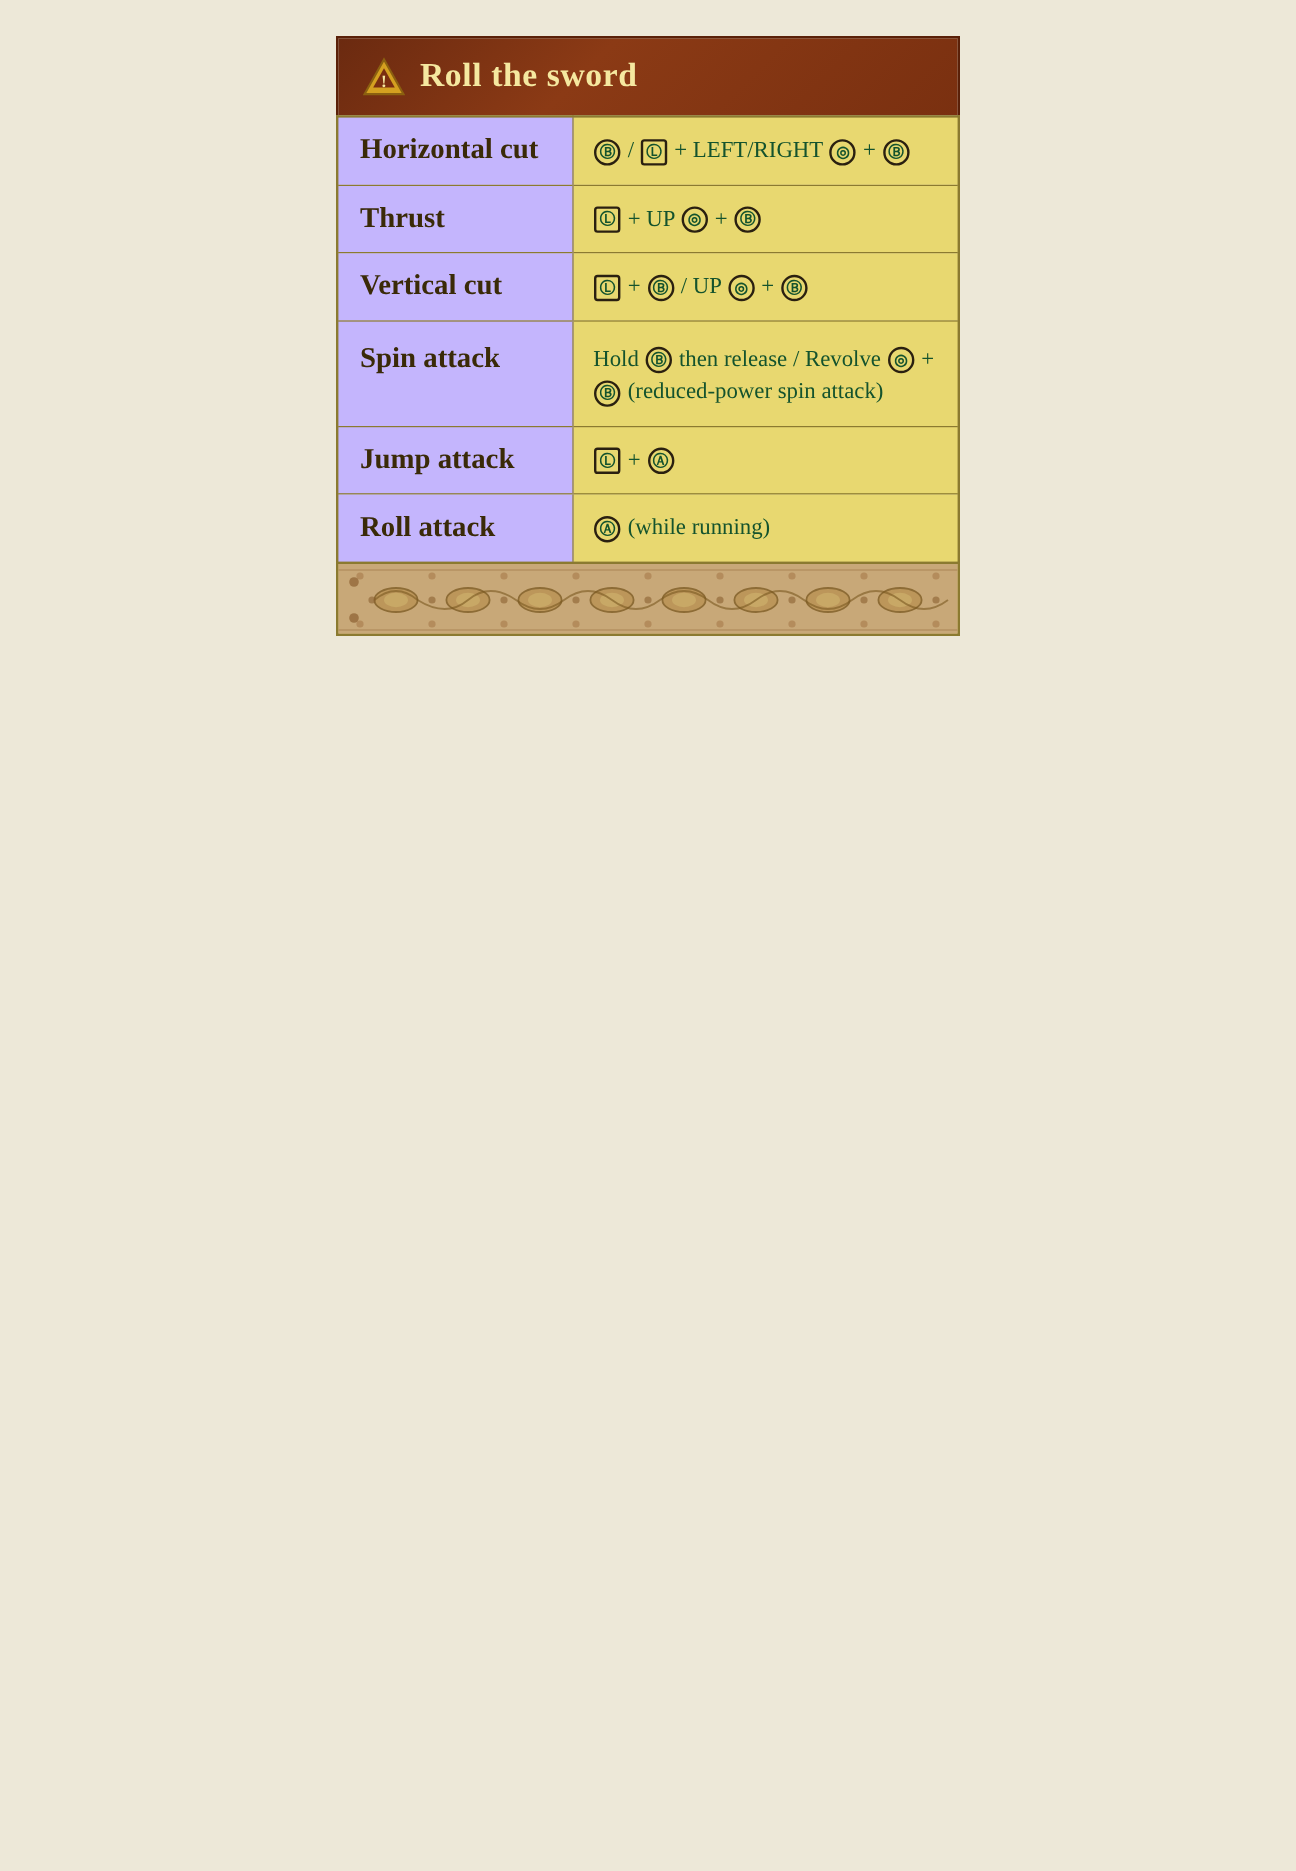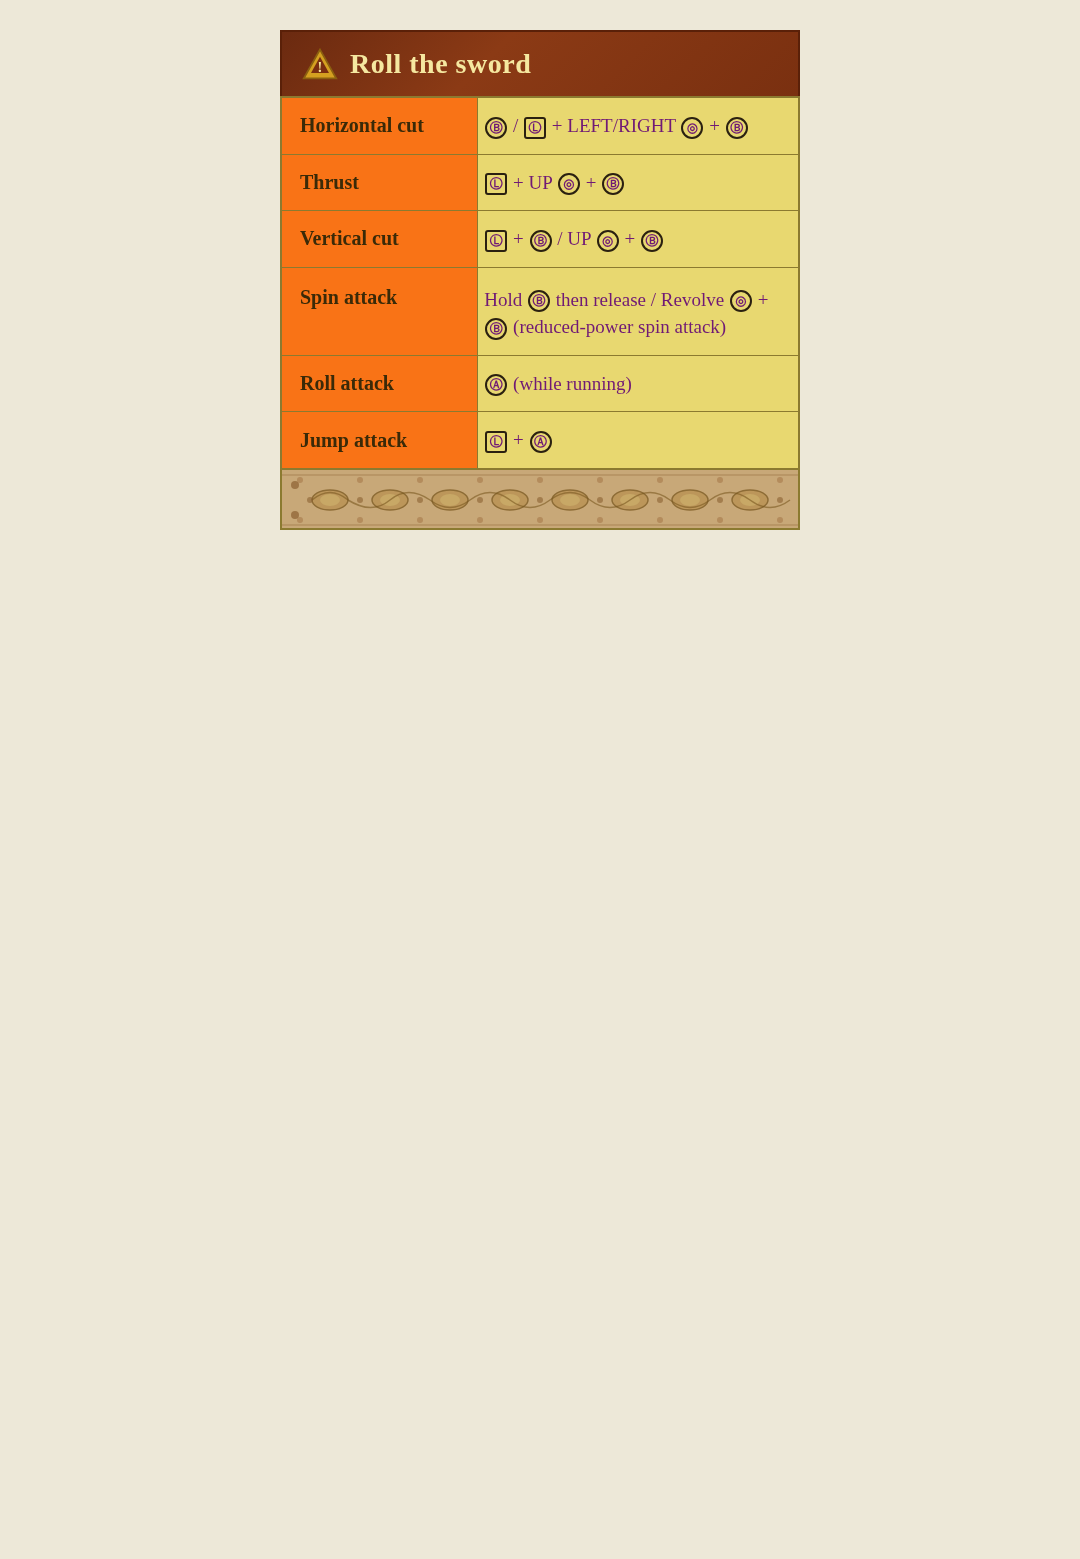--- a/index.html
+++ b/index.html
@@ -50,35 +50,35 @@
 
     .moves-table tr {
       border-bottom: 1.5px solid #8b7a30;
     }
 
     .moves-table tr:last-child {
       border-bottom: none;
     }
 
     .move-name {
-      background-color: #f97316;
+      background-color: #c4b5fd;
       color: #3a2a08;
-      font-size: 20px;
+      font-size: 24px;
       font-weight: bold;
       padding: 14px 18px;
       width: 38%;
       vertical-align: middle;
       border-right: 1.5px solid #8b7a30;
     }
 
     .move-desc {
       background-color: #e8d870;
-      color: #701a75;
+      color: #14532d;
       font-size: 19px;
-      padding: 14px 6px;
+      padding: 14px 16px;
       width: 62%;
       vertical-align: middle;
       line-height: 1.45;
     }
 
     .spin-attack-row .move-name,
     .spin-attack-row .move-desc {
       vertical-align: top;
       padding-top: 18px;
     }
@@ -188,33 +188,33 @@
         <td class="move-desc">
           Hold <span class="btn-icon">Ⓑ</span> then release / Revolve
           <span class="btn-icon">◎</span>
           +
           <span class="btn-icon">Ⓑ</span>
           (reduced-power spin attack)
         </td>
       </tr>
 
       <tr>
+        <td class="move-name">Jump attack</td>
+        <td class="move-desc">
+          <span class="btn-square">Ⓛ</span>
+          +
+          <span class="btn-icon">Ⓐ</span>
+        </td>
+      </tr>
+
+      <tr>
         <td class="move-name">Roll attack</td>
         <td class="move-desc">
           <span class="btn-icon">Ⓐ</span>
           (while running)
-        </td>
-      </tr>
-
-      <tr>
-        <td class="move-name">Jump attack</td>
-        <td class="move-desc">
-          <span class="btn-square">Ⓛ</span>
-          +
-          <span class="btn-icon">Ⓐ</span>
         </td>
       </tr>
     </tbody>
   </table>
 
   <div class="decorative-border">
     <svg class="deco-svg-border" viewBox="0 0 520 60" xmlns="http://www.w3.org/2000/svg" preserveAspectRatio="xMidYMid slice">
 
       <rect width="520" height="60" fill="#c8a878"></rect>
 

